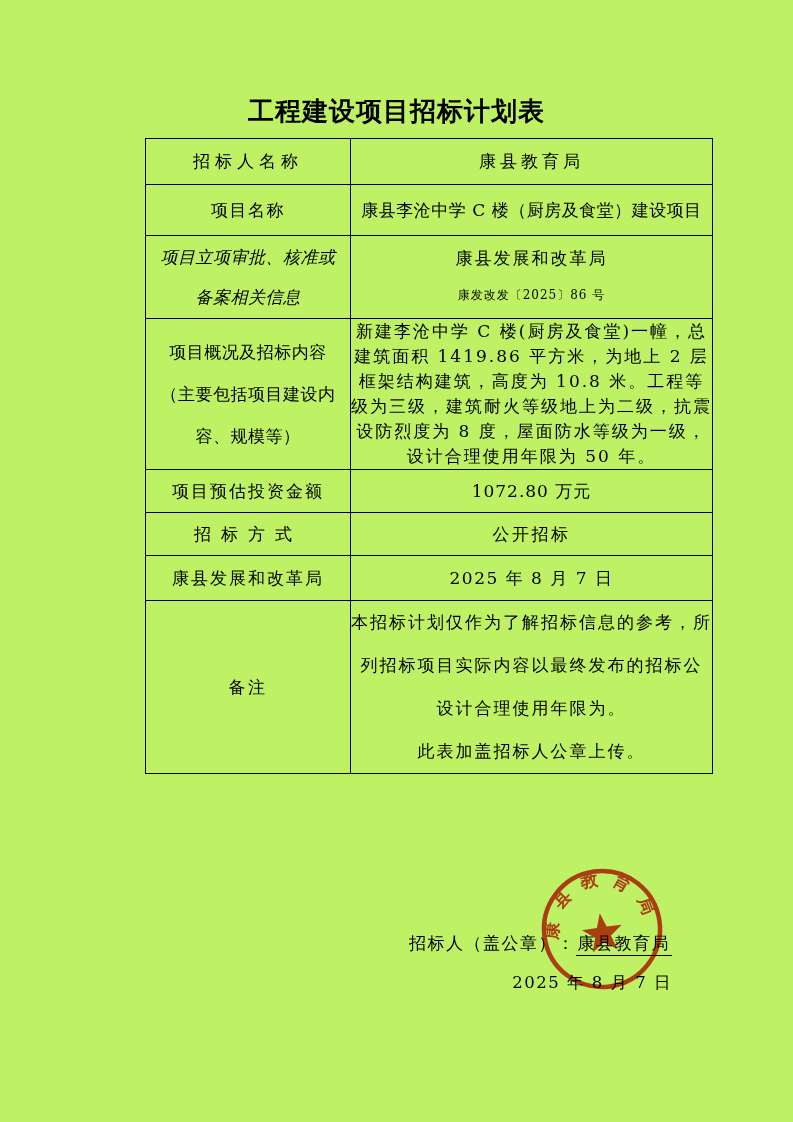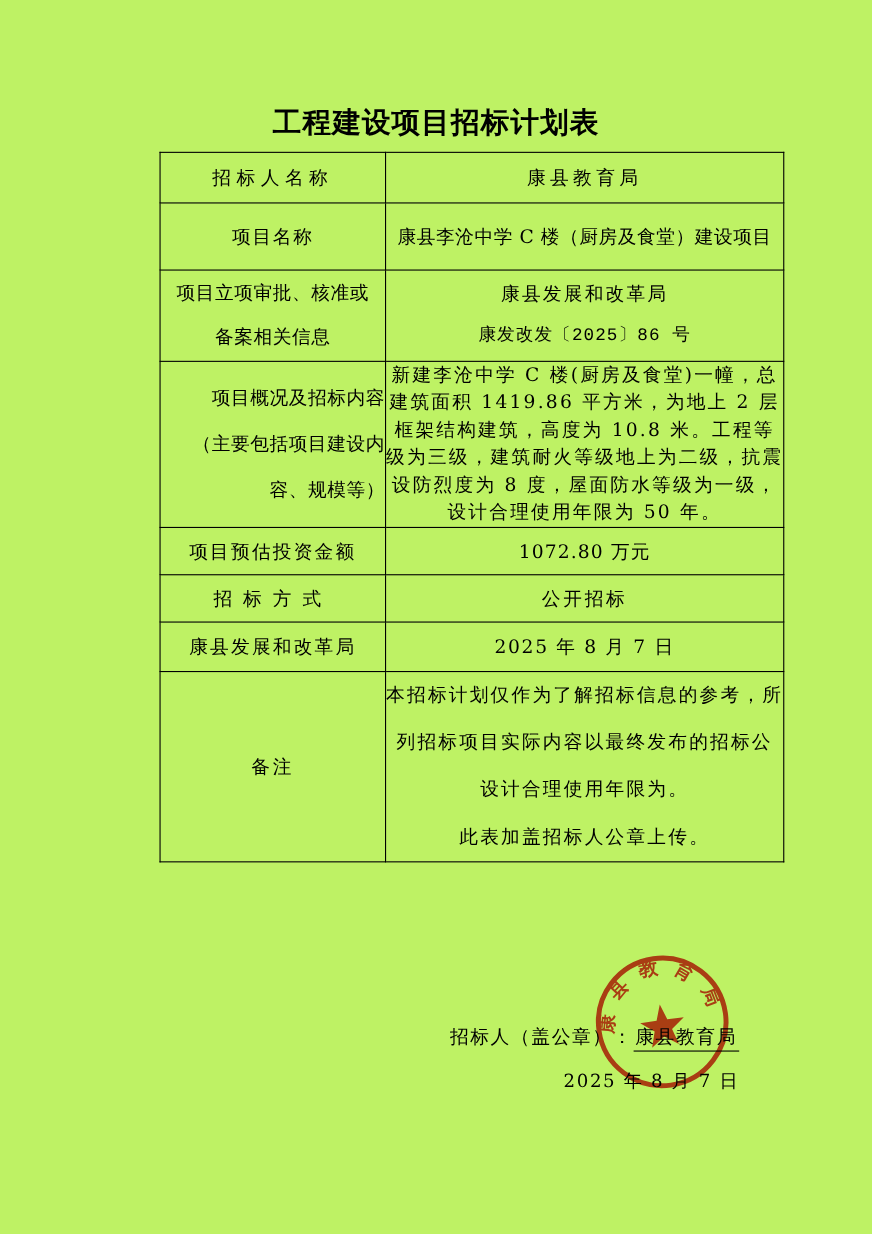--- a/index.html
+++ b/index.html
@@ -22,25 +22,25 @@
     width:568px; border-collapse:collapse; table-layout:fixed;margin-left:32px;
   }
   table.plan td {
     border:1.5px solid #000;
     vertical-align:middle; text-align:center;
     font-size:17px; letter-spacing:2px; padding:0;
     overflow:hidden;
   }
   .col-label { width:205px; }
   
-  .lline  { line-height:40px; }
-  .lline42{ line-height:42px;text-align:right; }
+  .lline  { line-height:40px;font-style:italic; }
+  .lline42{ line-height:42px; }
   
   .vline1 { line-height:37px; font-size:17px; }
-  .vline2 { line-height:37px; font-size:16px; letter-spacing:1px;font-family:Liberation Mono, monospace; }
+  .vline2 { line-height:37px; font-size:12px; letter-spacing:1px; }
   
   td.para {
     text-align:justify; font-size:15.5px; letter-spacing:0;
     line-height:25px; padding:8px 8px 5px 8px; vertical-align:top;
   }
   
   .rline { line-height:43px; font-size:17px; letter-spacing:2px; }
   
   .sign-block {
     position:absolute; top:931px; left:0; width:100%;
@@ -75,21 +75,21 @@
         <col class="col-label">
         <col>
       </colgroup>
 
     <tbody>
         <tr style="height:46px">
       <td style="letter-spacing:5px">招标人名称</td>
       <td style="letter-spacing:4px">康县教育局</td>
     </tr>
 
-    <tr style="height:61px">
+    <tr style="height:51px">
       <td style="letter-spacing:1.5px">项目名称</td>
       <td style="letter-spacing:0.5px">康县李沧中学 C 楼（厨房及食堂）建设项目</td>
     </tr>
 
 
     <tr style="height:83px">
       <td style="letter-spacing:0.5px">
         <div class="lline">项目立项审批、核准或</div>
         <div class="lline">备案相关信息</div>
       </td>

